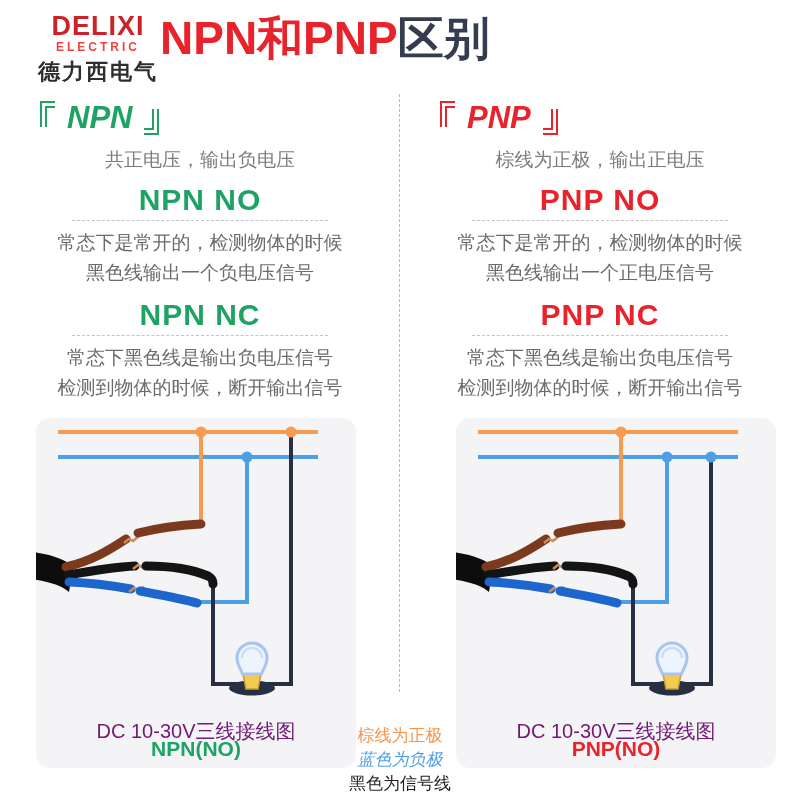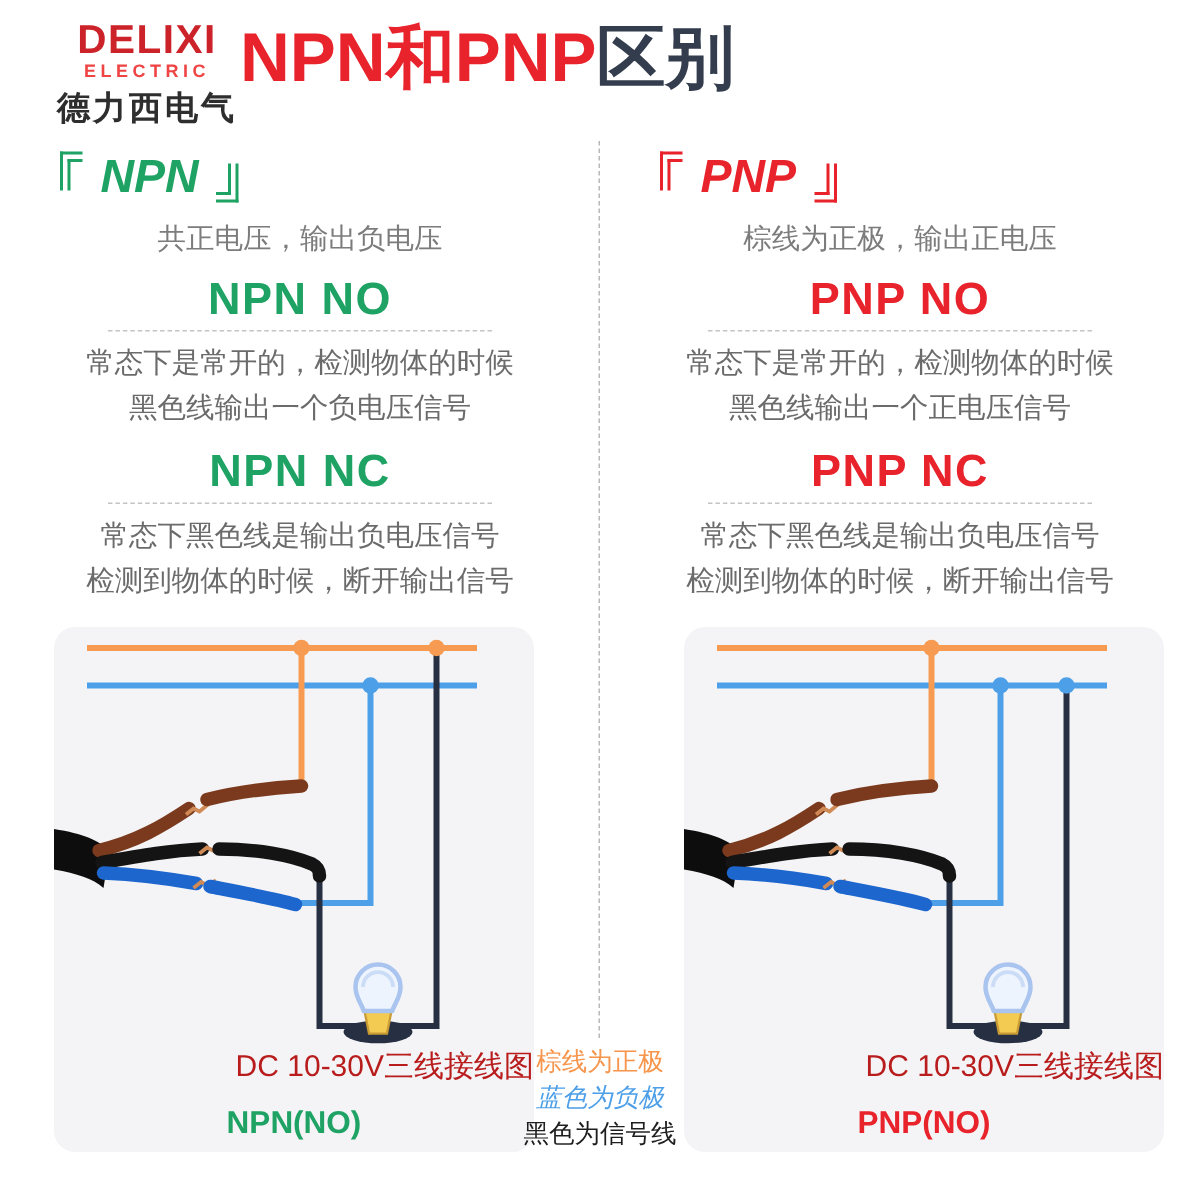--- a/index.html
+++ b/index.html
@@ -57,31 +57,31 @@
   
   .v-divider{position:absolute;left:399px;top:94px;height:598px;width:0;
     border-left:1.5px dashed #B8B8B8;}
 
   
   .diagram-box{position:absolute;top:418px;width:320px;height:350px;
     background:#F4F4F6;border-radius:14px;}
   .box-left{left:36px;}
   .box-right{left:456px;}
   .diagram-box svg{display:block;}
-  .box-caption{position:absolute;left:0;top:280px;width:100%;text-align:right;
-    font-size:20px;color:#b91c1c;line-height:26px;}
+  .box-caption{position:absolute;left:0;top:300px;width:100%;text-align:center;
+    font-size:20px;color:#701a75;line-height:26px;}
   .box-label{position:absolute;left:0;top:318px;width:100%;text-align:center;
     font-size:21px;font-weight:600;line-height:26px;}
   .label-green{color:#1FA364;}
   .label-red{color:#E8232B;}
 
   
   .legend{position:absolute;left:335px;top:696px;width:130px;text-align:center;
     font-size:17px;line-height:24px;}
-  .legend-positive{color:#F6954B;}
+  .legend-positive{color:#F6954B;margin-top:28px;}
   .legend-negative{color:#4D9FE8;font-style:italic;}
   .legend-signal{color:#1E1E1E;}
 </style>
 </head>
 <body>
 
 <div class="logo">
   <div class="logo-en">DELIXI</div>
   <div class="logo-sub">ELECTRIC</div>
   <div class="logo-cn">德力西电气</div>

